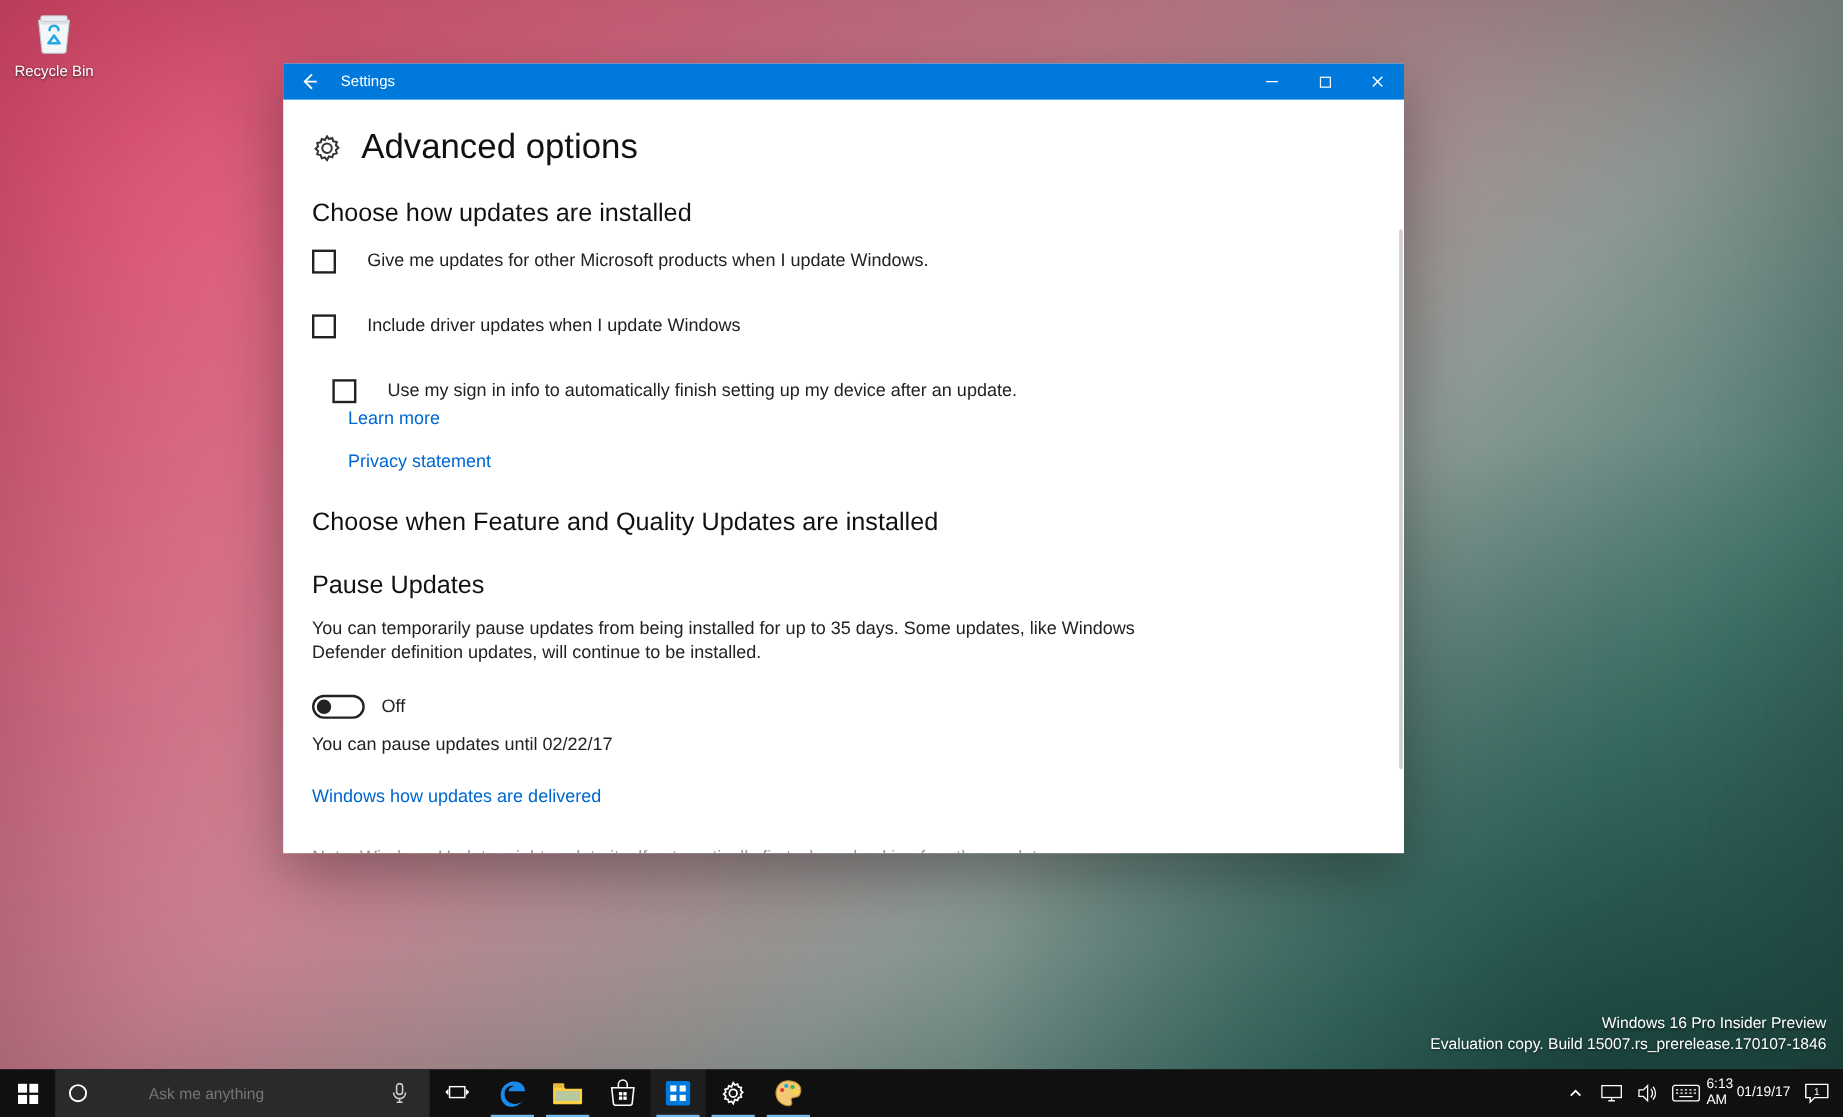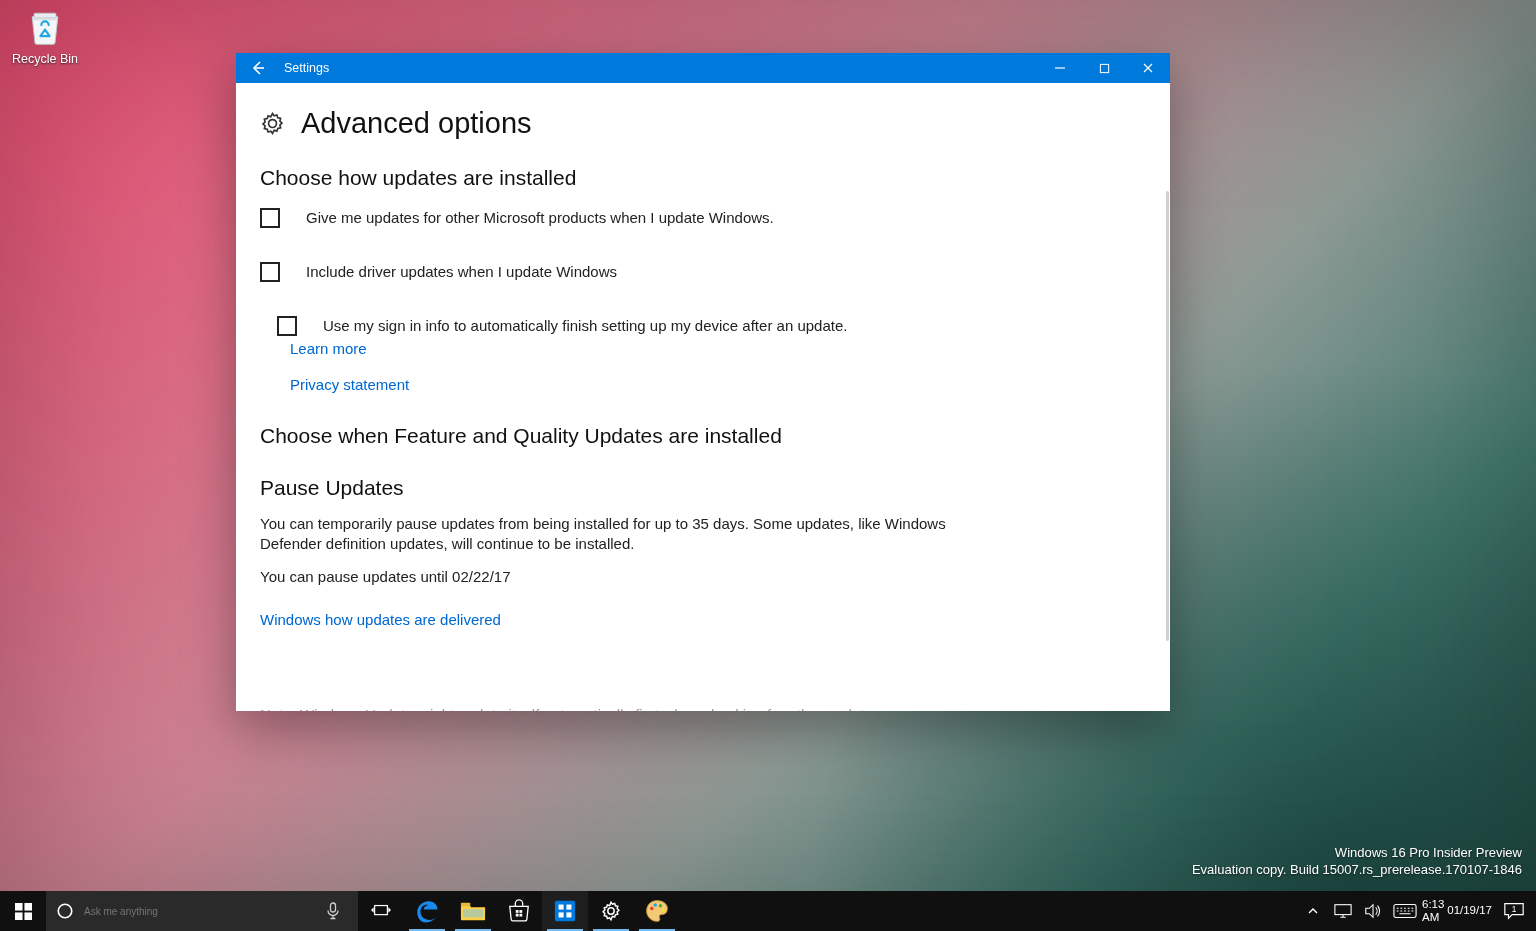--- a/index.html
+++ b/index.html
@@ -54,21 +54,21 @@
   .toggle { width:44px; height:20px; border:2px solid #222; border-radius:12px; position:relative; cursor:pointer; }
   .toggle .knob { position:absolute; left:2px; top:2px; width:12px; height:12px; background:#222; border-radius:50%; }
   .toggle-state { font-size:15px; color:#222; }
 
   .note-cut { position:absolute; left:24px; bottom:-12px; font-size:15px; color:#555; opacity:0.6; pointer-events:none; }
 
   
   .taskbar { position:absolute; left:0; right:0; bottom:0; height:40px; background:#101010; display:flex; align-items:stretch; color:#fff; }
   .tb-item { width:46px; display:flex; align-items:center; justify-content:center; cursor:pointer; }
   .search { flex:0 0 312px; background:#2a2a2a; display:flex; align-items:center; padding:0 10px; gap:10px; color:#cfcfcf; }
-  .search input { flex:1; background:transparent; border:none; outline:none; color:#e5e5e5; font-size:10px; }
+  .search input { flex:1; background:transparent; border:none; outline:none; color:#e5e5e5; font-size:13px;margin-left:40px; }
   .mic { width:30px; display:flex; align-items:center; justify-content:center; color:#cfcfcf; }
   .task-apps { display:flex; align-items:stretch; }
   .app { width:46px; display:flex; align-items:center; justify-content:center; position:relative; cursor:pointer; }
   .app.active::after { content:""; position:absolute; left:5px; right:5px; bottom:0; height:2px; background:#76b9ed; }
   .tray { margin-left:auto; display:flex; align-items:center; }
   .tray .tb-item { width:30px; }
   .clock { width:70px; display:flex; flex-direction:row; align-items:center; justify-content:center; font-size:11.5px; line-height:1.15; cursor:default; }
   .notif { width:44px; display:flex; align-items:center; justify-content:center; cursor:pointer; }
 
   svg { display:block; }
@@ -156,20 +156,26 @@
         <div class="ml30" style="margin-top:18px; margin-bottom:30px;">
           <span class="link">Privacy statement</span>
         </div>
 
         <h2 class="section" style="margin-bottom:28px;">Choose when Feature and Quality Updates are installed</h2>
 
         <h3 class="sub">Pause Updates</h3>
 
         <div class="body-text">You can temporarily pause updates from being installed for up to 35 days. Some updates, like Windows Defender definition updates, will continue to be installed.</div>
 
+        <div class="toggle-row">
+          <div class="toggle">
+              <div class="knob"></div>
+            </div>
+          <div class="toggle-state">Off</div>
+        </div>
 
         <div class="body-text" style="margin-top:12px;">You can pause updates until 02/22/17</div>
 
         <div style="margin-top:24px;">
           <span class="link">Windows how updates are delivered</span>
         </div>
 
         <div class="note-cut">Note: Windows Update might update itself automatically first when checking for other updates</div>
       </div>
     </div>

